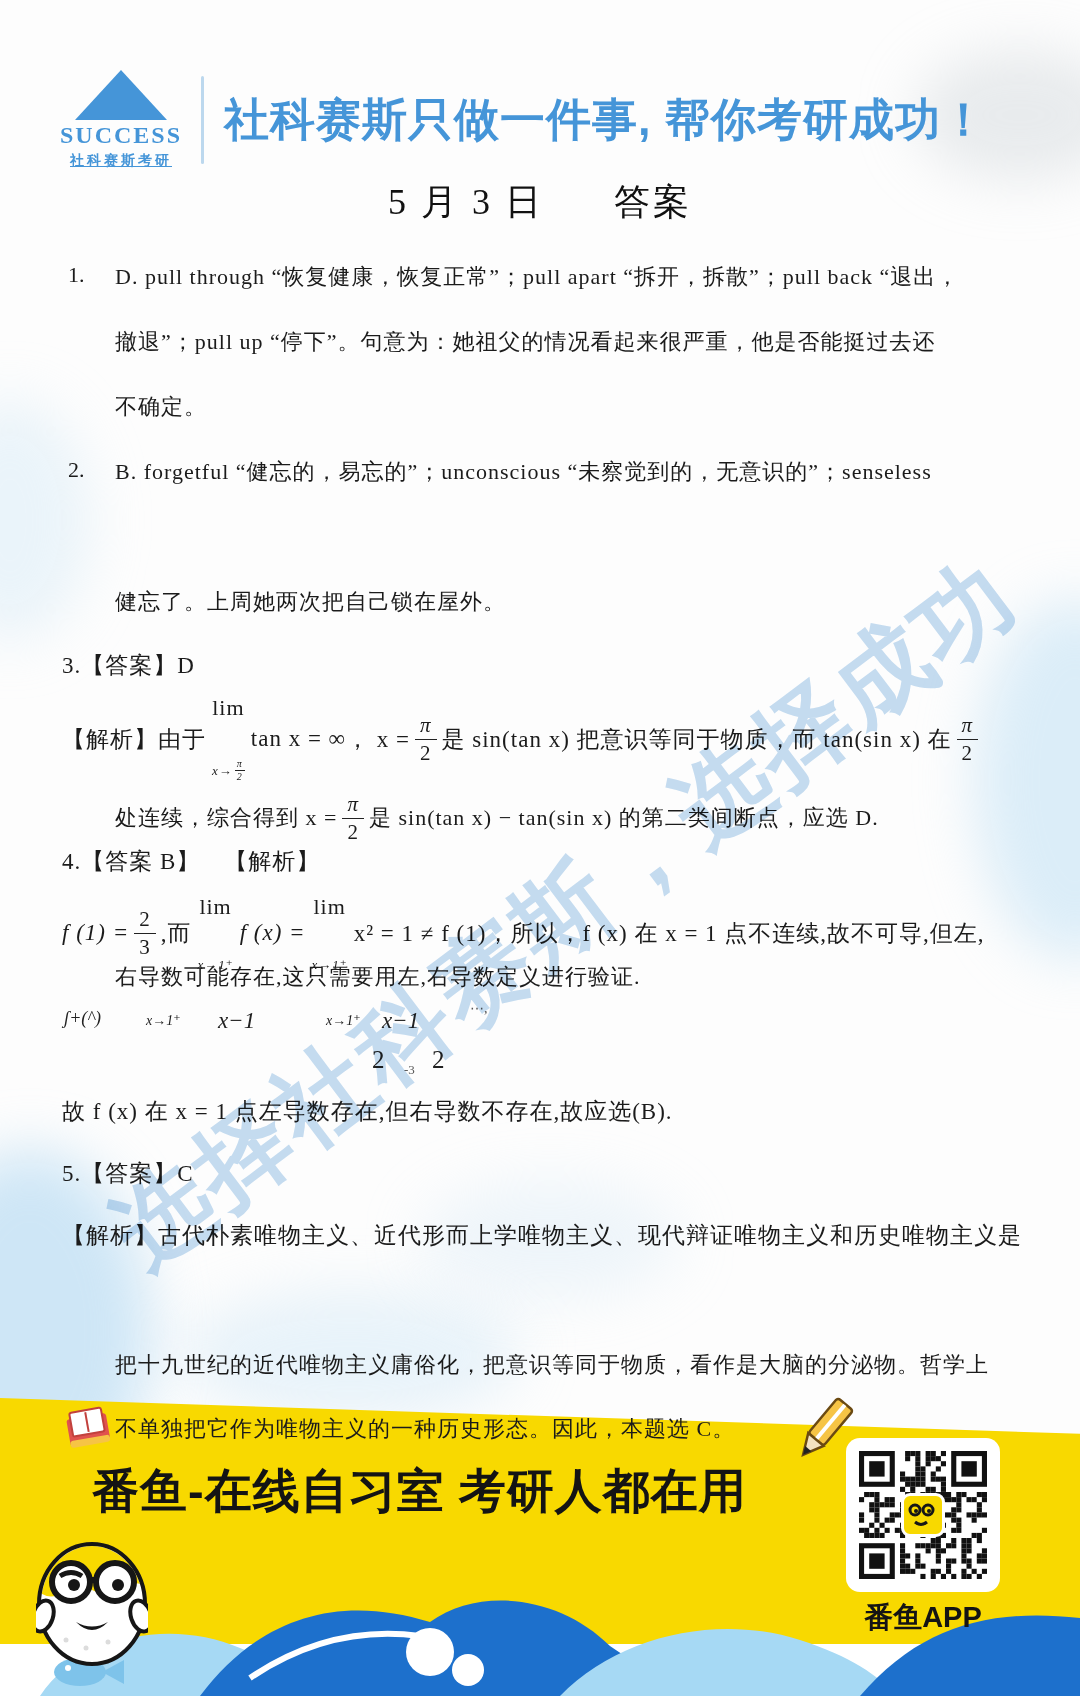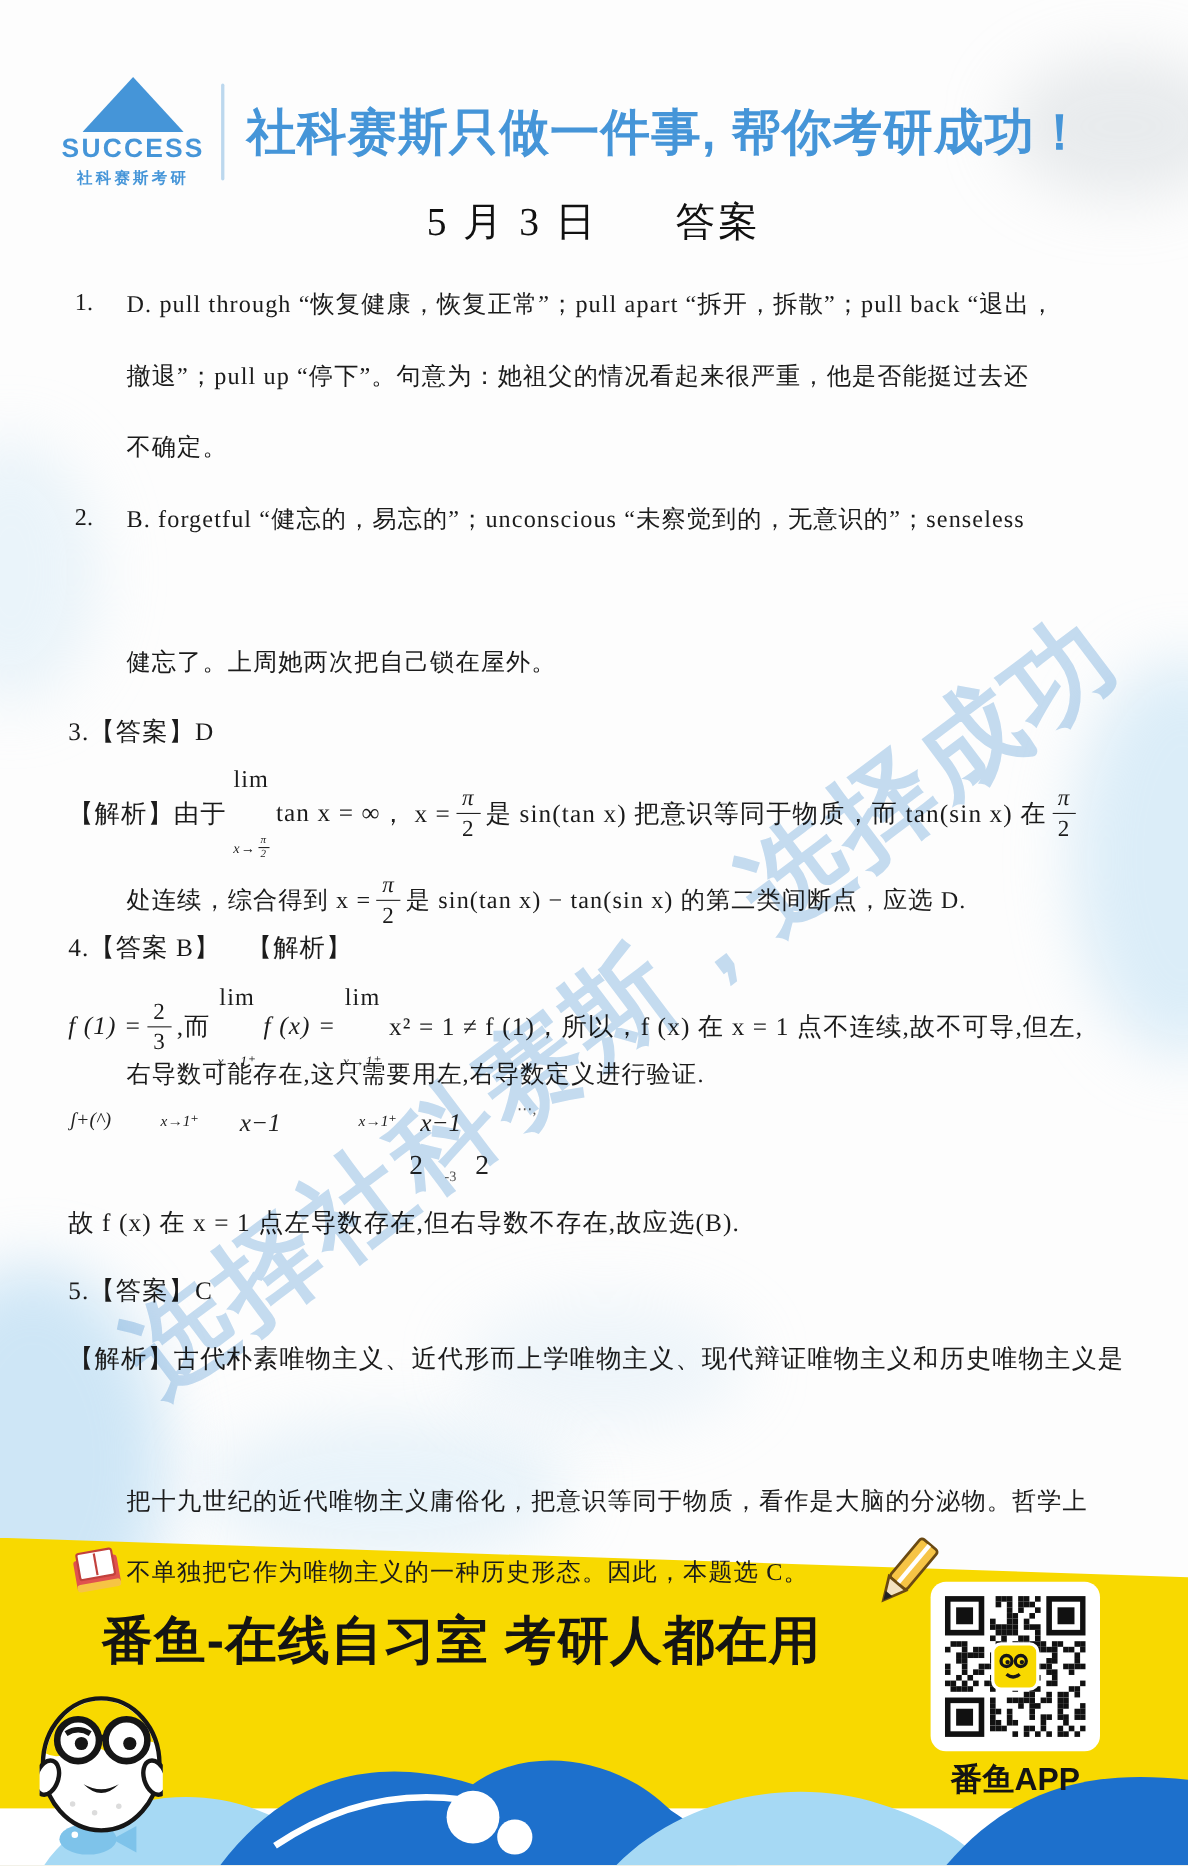--- a/index.html
+++ b/index.html
@@ -18,24 +18,24 @@
   
   .watermark{position:absolute;left:-10px;top:850px;width:1150px;text-align:center;z-index:4;
              font-family:"Liberation Sans","DejaVu Sans",sans-serif;font-weight:bold;
              font-size:96px;letter-spacing:4px;color:#7fb3e0;opacity:.45;
              transform:rotate(-37deg);mix-blend-mode:multiply;pointer-events:none;white-space:nowrap;}
 
   
   .header{position:absolute;left:55px;top:68px;right:30px;height:104px;display:flex;align-items:center;z-index:3;}
   .logo{display:flex;flex-direction:column;align-items:center;width:132px;}
   .logo .tri{width:92px;height:50px;}
-  .logo .logo-text{font-family:Liberation Sans, sans-serif;font-weight:bold;
+  .logo .logo-text{font-family:Liberation Serif, serif;font-weight:bold;
                    font-size:24px;letter-spacing:2px;color:#4595d8;margin-top:2px;}
   .logo .logo-sub{font-family:"Liberation Sans","DejaVu Sans",sans-serif;font-weight:bold;
-                  font-size:14px;letter-spacing:3px;color:#4595d8;margin-top:3px;}
+                  font-size:14px;letter-spacing:3px;color:#4595d8;margin-top:3px;text-decoration:underline;}
   .hdr-divider{width:3px;height:88px;background:#bcd8ee;margin:0 20px 0 14px;border-radius:2px;}
   .slogan{font-family:"Liberation Sans","DejaVu Sans",sans-serif;font-weight:bold;
           font-size:45px;letter-spacing:1px;color:#4595d8;white-space:nowrap;}
 
   
   .doc-title{position:absolute;left:0;top:178px;width:100%;text-align:center;z-index:3;
              font-size:36px;letter-spacing:3px;color:#111;}
   .doc-title .gap{display:inline-block;width:70px;}
 
   

